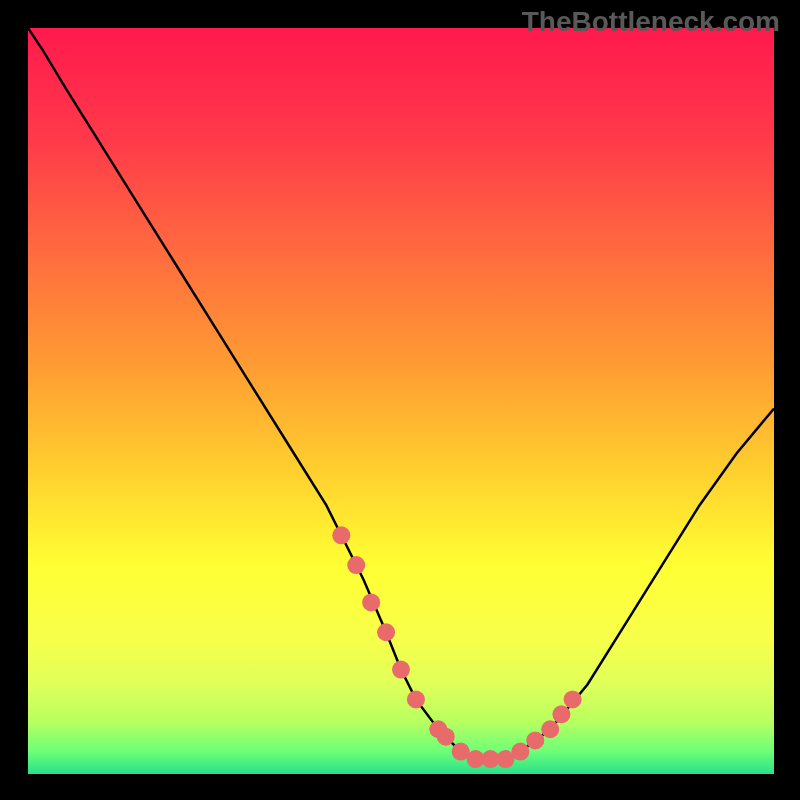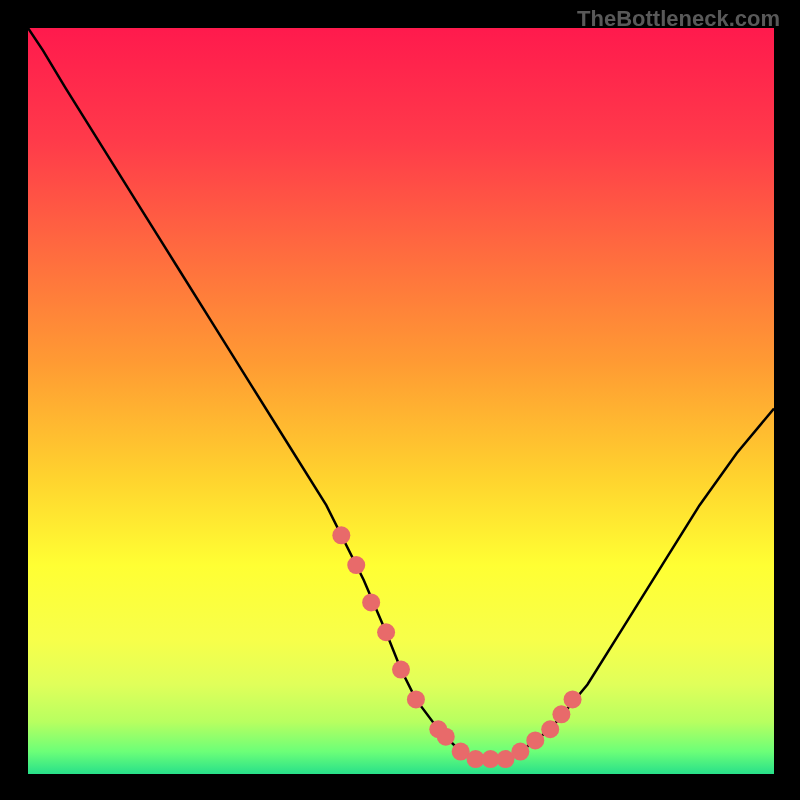--- a/index.html
+++ b/index.html
@@ -9,21 +9,21 @@
     background: #000;
     position: relative;
     font-family: Arial, sans-serif;
     overflow: hidden;
   }
   .watermark {
     position: absolute;
     top: 6px;
     right: 20px;
     color: #595959;
-    font-size: 22px;
+    font-size: 28px;
     font-weight: bold;
     z-index: 10;
   }
   .plot-area {
     position: absolute;
     left: 28px;
     top: 28px;
     width: 746px;
     height: 746px;
   }

